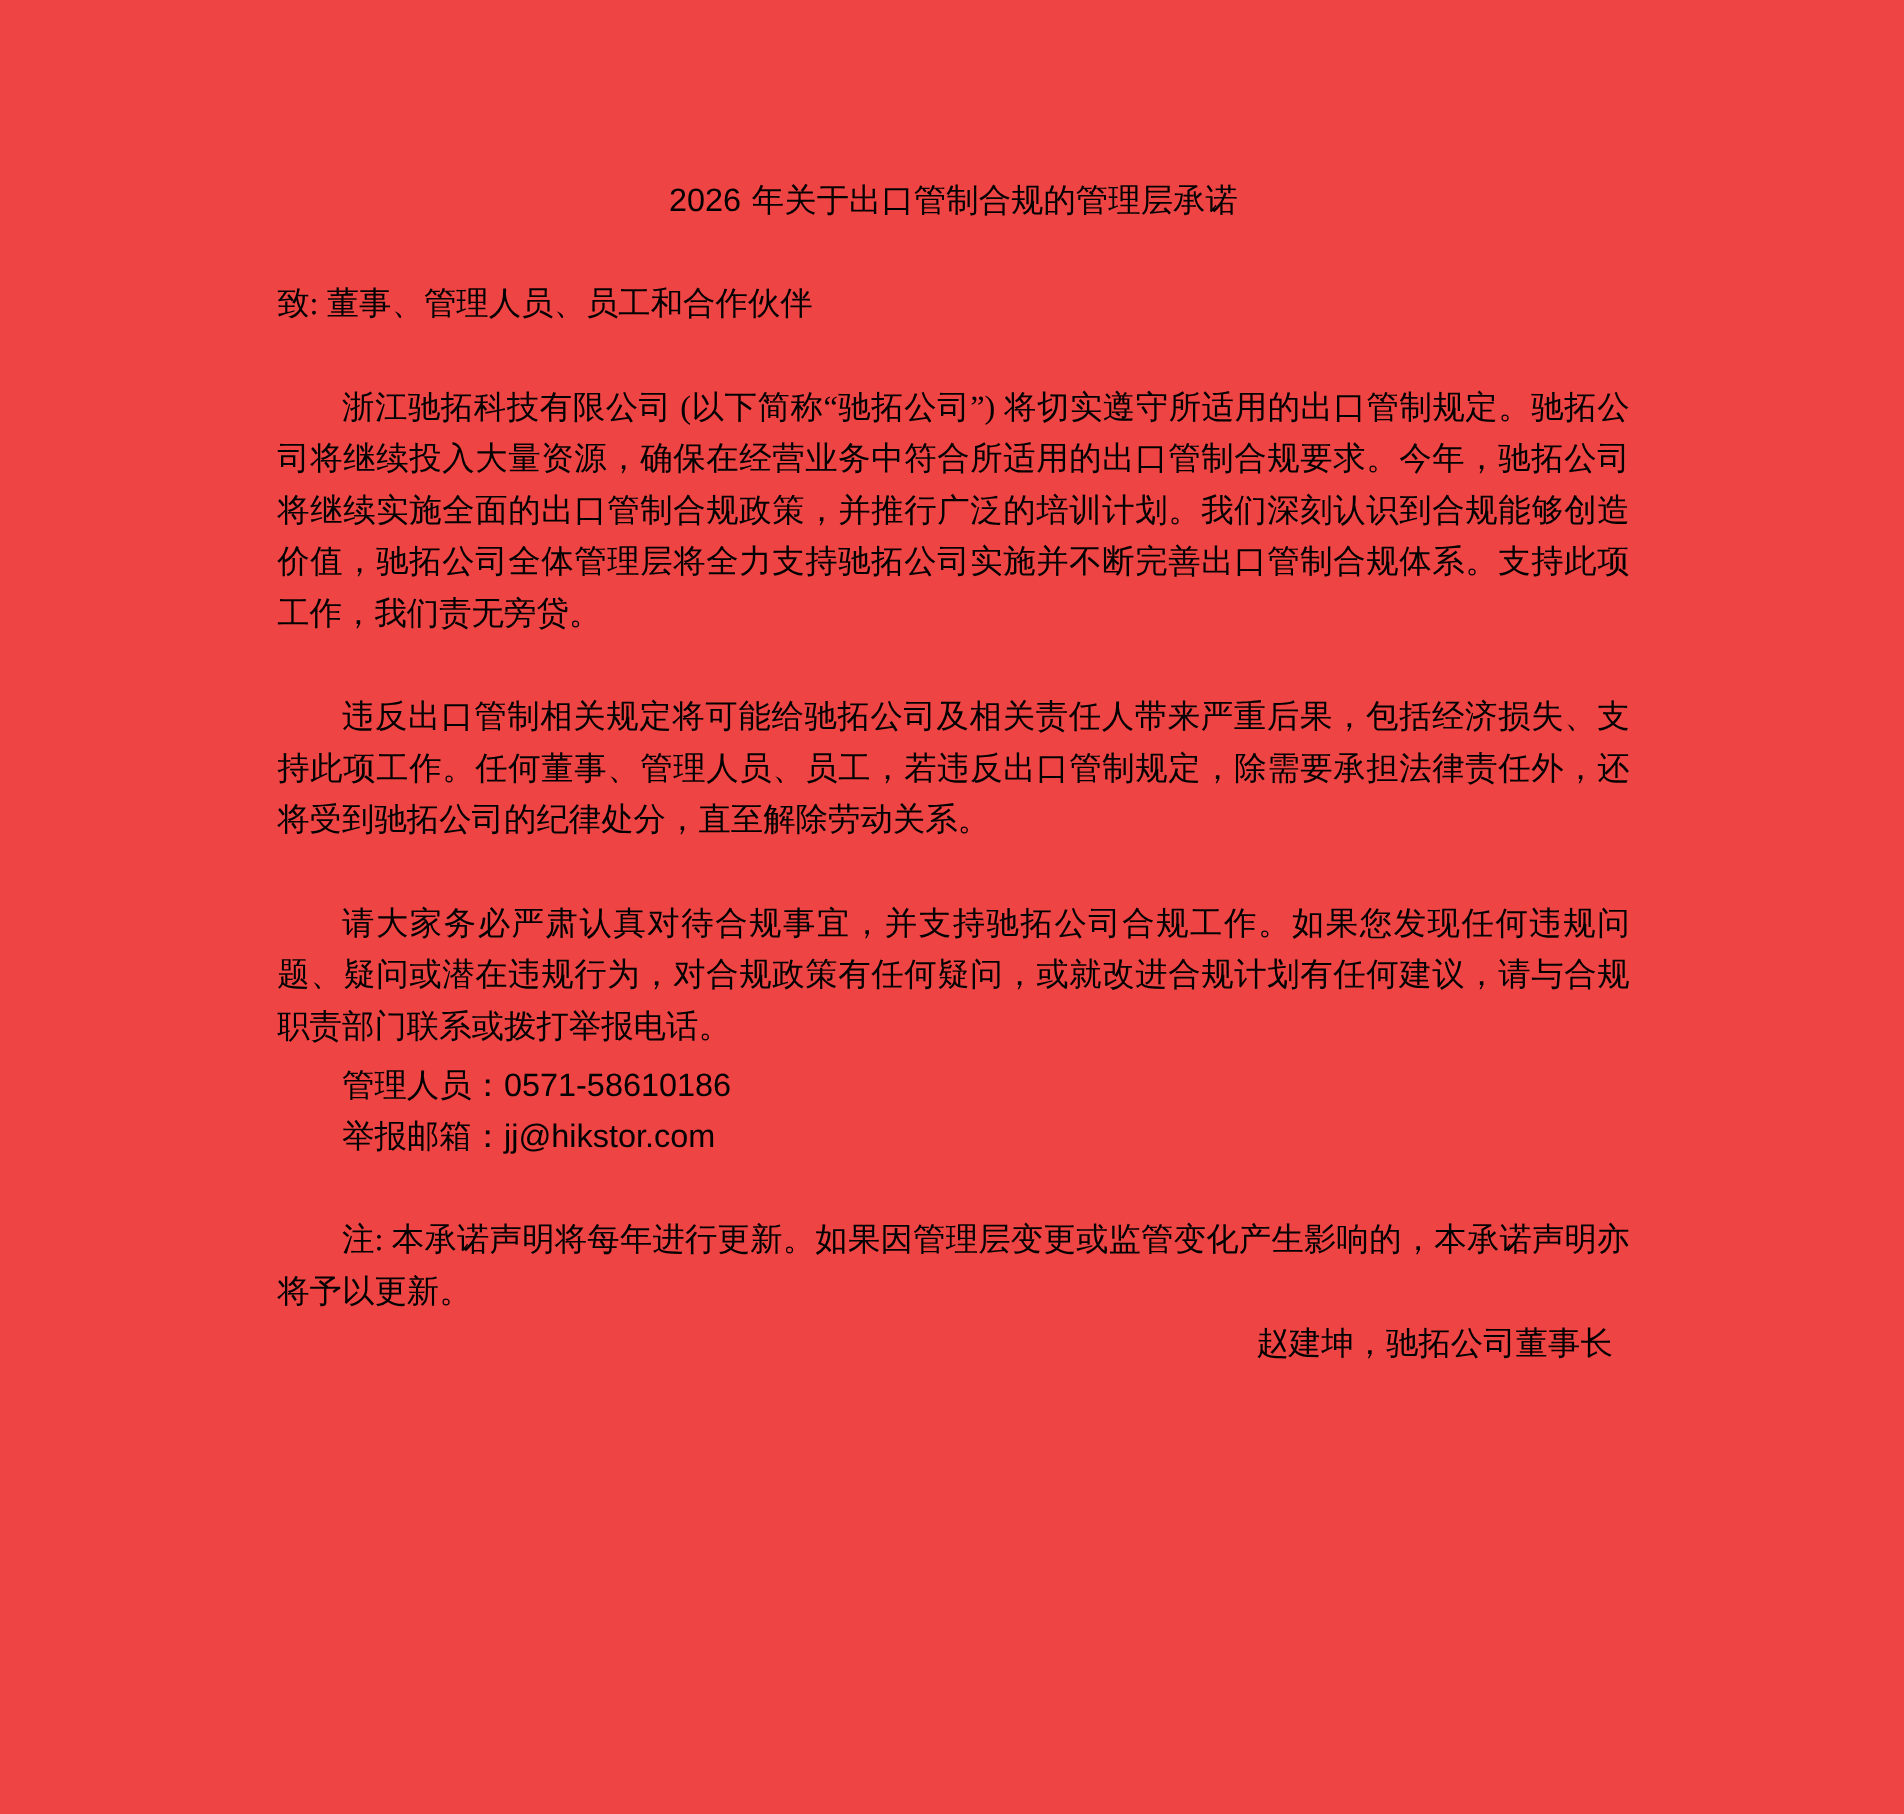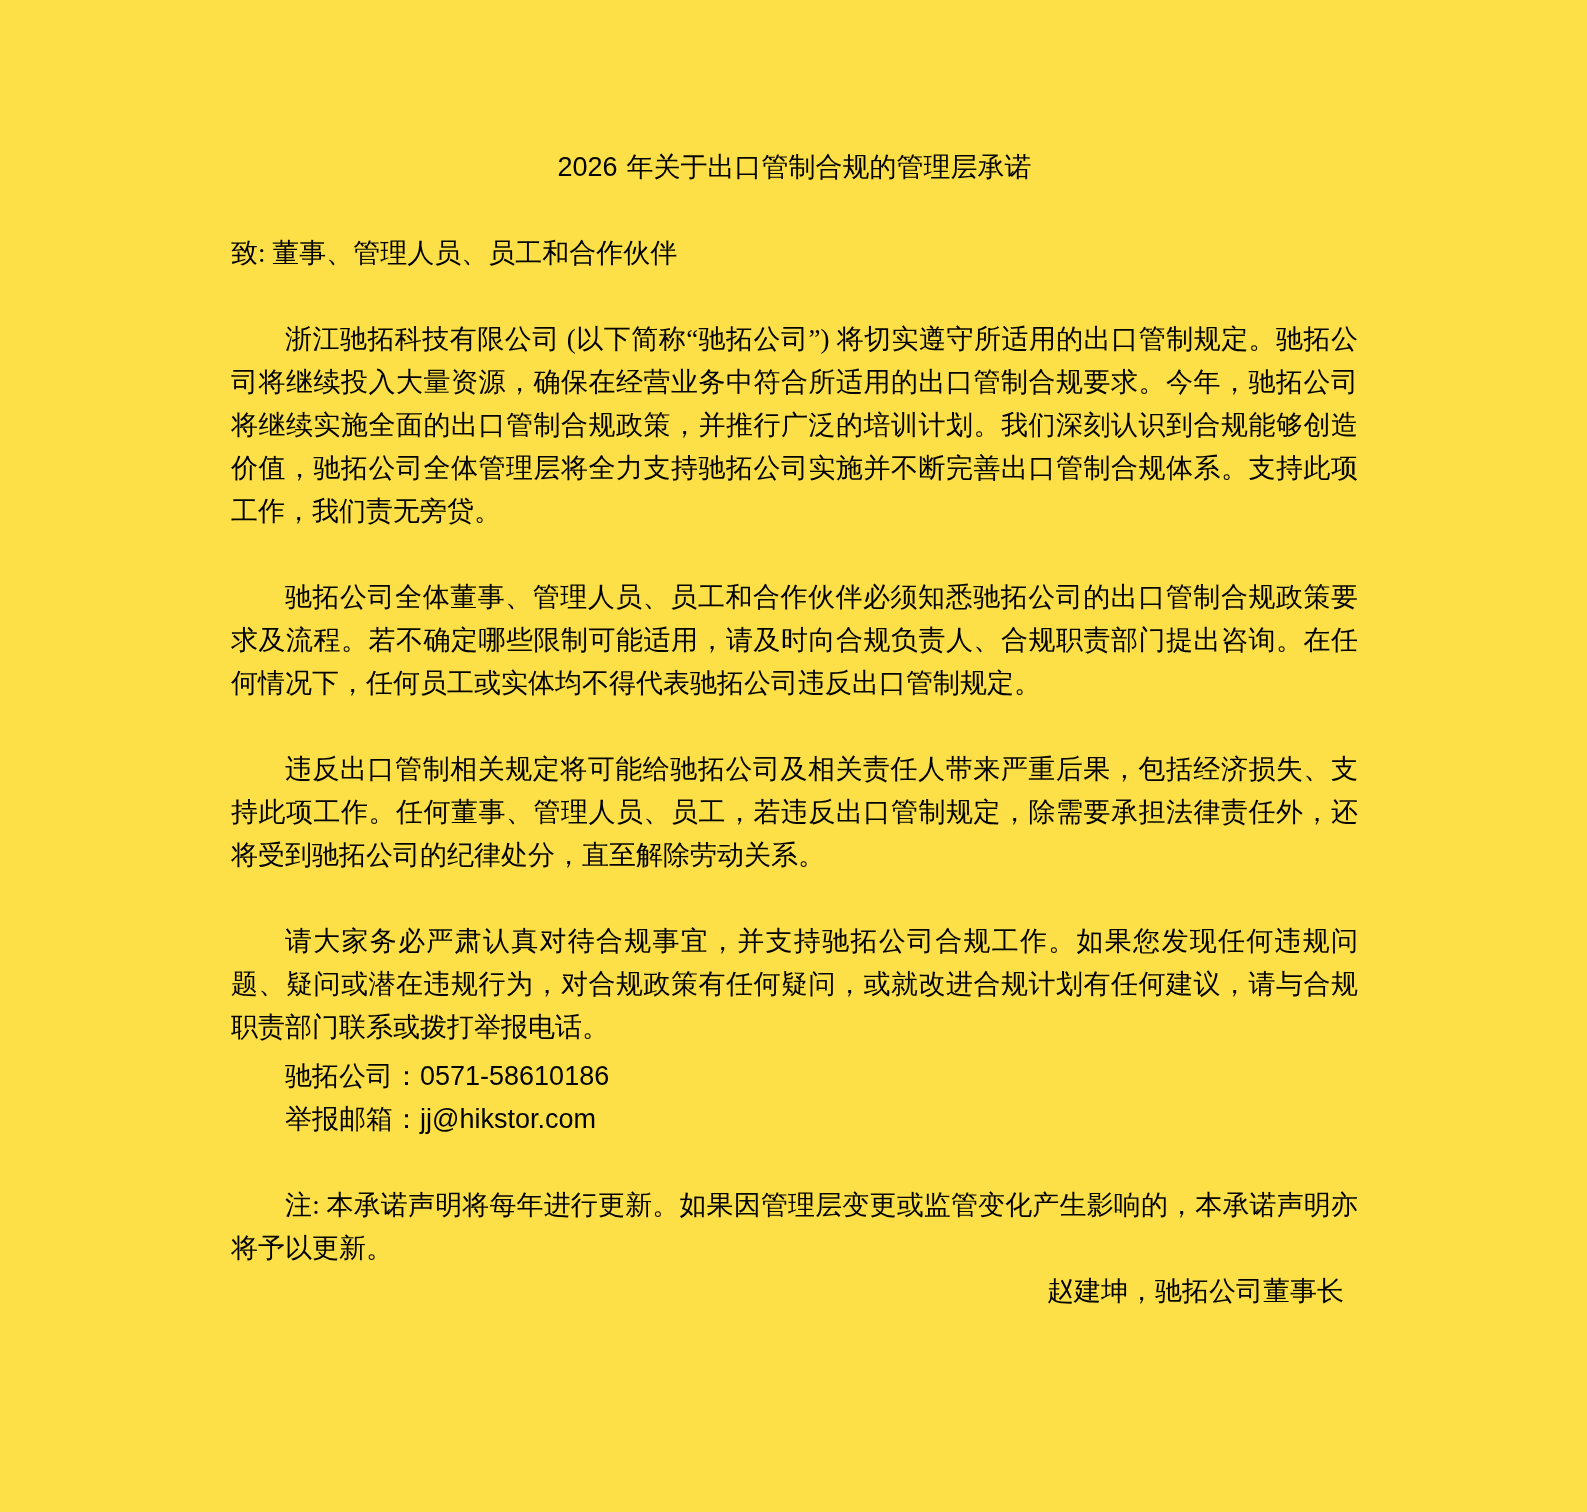--- a/index.html
+++ b/index.html
@@ -4,21 +4,21 @@
 <style>
   html, body {
     margin: 0;
     padding: 0;
     background: #ffffff;
   }
   .page {
     position: relative;
     width: 1587px;
     height: 1512px;
-    background: #fde047;
+    background: #ef4444;
     overflow: hidden;
     color: #000000;
     font-family: "Liberation Serif", serif;
     font-size: 27px;
     line-height: 43px;
   }
   .content {
     position: absolute;
     left: 231px;
     top: 146px;
@@ -66,27 +66,26 @@
 
 <div class="page">
   <div class="content">
 
     <h1 class="title"><span class="year">2026</span><span>年关于出口管制合规的管理层承诺</span></h1>
 
     <div class="salutation">致: 董事、管理人员、员工和合作伙伴</div>
 
     <p class="para">浙江驰拓科技有限公司 (以下简称“驰拓公司”) 将切实遵守所适用的出口管制规定。驰拓公司将继续投入大量资源，确保在经营业务中符合所适用的出口管制合规要求。今年，驰拓公司将继续实施全面的出口管制合规政策，并推行广泛的培训计划。我们深刻认识到合规能够创造价值，驰拓公司全体管理层将全力支持驰拓公司实施并不断完善出口管制合规体系。支持此项工作，我们责无旁贷。</p>
 
-    <p class="para">驰拓公司全体董事、管理人员、员工和合作伙伴必须知悉驰拓公司的出口管制合规政策要求及流程。若不确定哪些限制可能适用，请及时向合规负责人、合规职责部门提出咨询。在任何情况下，任何员工或实体均不得代表驰拓公司违反出口管制规定。</p>
 
     <p class="para">违反出口管制相关规定将可能给驰拓公司及相关责任人带来严重后果，包括经济损失、支持此项工作。任何董事、管理人员、员工，若违反出口管制规定，除需要承担法律责任外，还将受到驰拓公司的纪律处分，直至解除劳动关系。</p>
 
     <p class="para no-gap">请大家务必严肃认真对待合规事宜，并支持驰拓公司合规工作。如果您发现任何违规问题、疑问或潜在违规行为，对合规政策有任何疑问，或就改进合规计划有任何建议，请与合规职责部门联系或拨打举报电话。</p>
 
-    <div class="contact-line"><span>驰拓公司：</span><span class="latin">0571-58610186</span></div>
+    <div class="contact-line"><span>管理人员：</span><span class="latin">0571-58610186</span></div>
 
     <div class="contact-line"><span>举报邮箱：</span><span class="latin">jj@hikstor.com</span></div>
 
     <p class="note">注: 本承诺声明将每年进行更新。如果因管理层变更或监管变化产生影响的，本承诺声明亦将予以更新。</p>
 
     <div class="signature">赵建坤，驰拓公司董事长</div>
 
   </div>
 </div>
 

